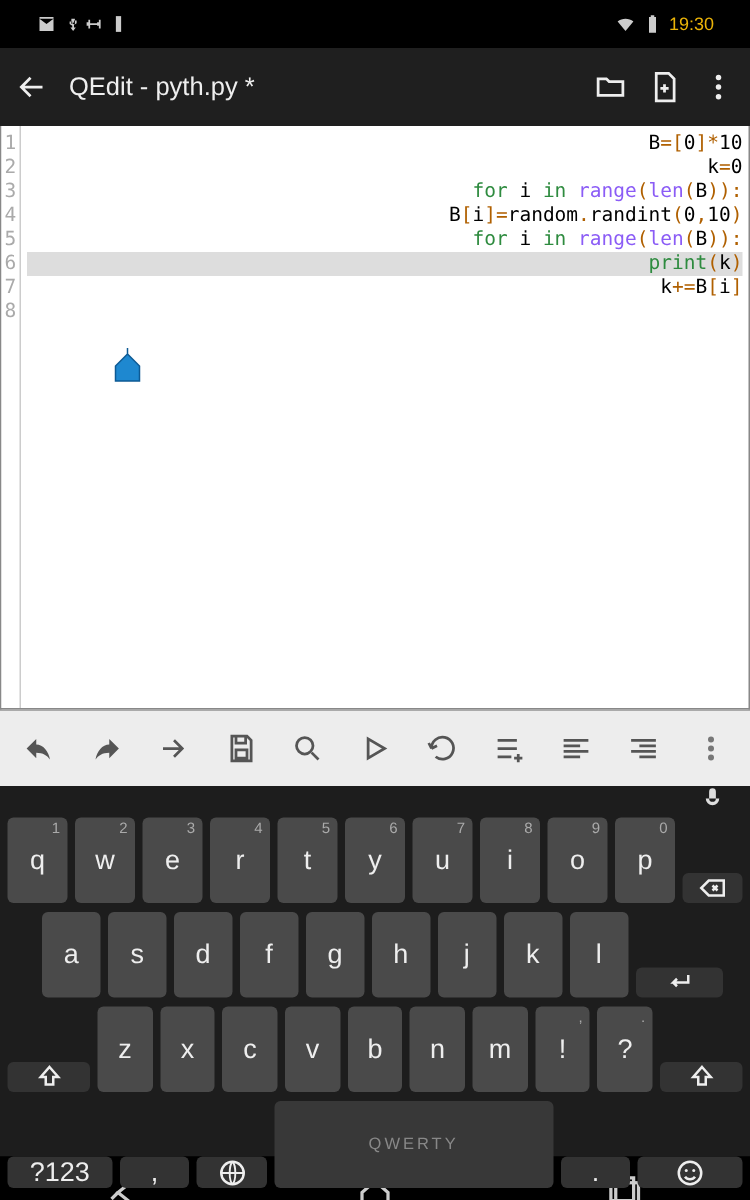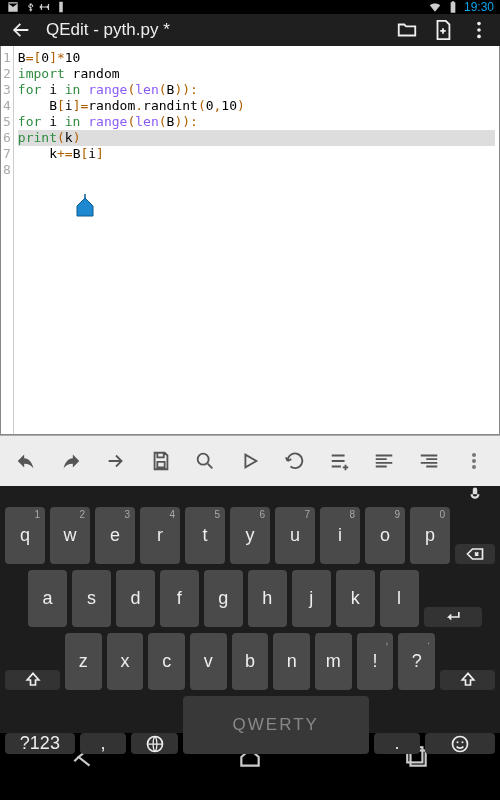--- a/index.html
+++ b/index.html
@@ -1,46 +1,46 @@
 <!DOCTYPE html>
 <html><head>
 <meta charset="utf-8">
 <style>
   html,body{margin:0;padding:0;width:500px;height:800px;background:#000;font-family:sans-serif;overflow:hidden;}
-  .statusbar{height:14px;background:#000;color:#0ea5e9;display:flex;align-items:center;font-size:12px;padding:0 6px;}
+  .statusbar{height:32px;background:#000;color:#eab308;display:flex;align-items:center;font-size:12px;padding:0 24px;}
   .statusbar .left{display:flex;gap:2px;}
   .statusbar .right{margin-left:auto;display:flex;gap:4px;align-items:center;}
   .statusbar svg{width:14px;height:14px;fill:#ccc;}
-  .actionbar{height:32px;background:#1f1f1f;display:flex;align-items:center;color:#eee;padding:0 10px;gap:14px;font-size:17px;}
+  .actionbar{height:52px;background:#1f1f1f;display:flex;align-items:center;color:#eee;padding:0 10px;gap:14px;font-size:17px;}
   .actionbar .spacer{flex:1;}
   .actionbar svg{width:22px;height:22px;fill:#eee;}
   .editor{background:#fff;height:388px;border:1px solid #888;border-top:none;display:flex;position:relative;}
   .gutter{background:#fff;border-right:1px solid #ccc;color:#aaa;font-family:monospace;font-size:13px;text-align:right;padding:4px 2px 0 2px;white-space:pre;line-height:16px;}
-  .code{flex:1;font-family:monospace;font-size:13px;padding:4px 4px 0 4px;line-height:16px;}
+  .code{flex:1;font-family:monospace;font-size:13px;padding:4px 4px 0 4px;line-height:16px;text-align:right;}
   .codeline{white-space:pre;height:16px;}
   .codeline.active{background:#ddd;}
   .tok-kw{color:#2e8b3f;}
   .tok-fn{color:#8b5cf6;}
   .tok-id{color:#000;}
   .tok-op{color:#b06000;}
   .cursor-handle{position:absolute;left:74px;top:148px;}
   .toolbar{height:50px;background:#ededed;border-top:1px solid #aaa;display:flex;align-items:center;padding:0 4px;}
   .toolbar .tbtn{flex:1;display:flex;align-items:center;justify-content:center;}
   .toolbar svg{width:22px;height:22px;fill:#555;}
   .toolbar .dots{color:#777;font-size:20px;font-weight:bold;display:flex;flex-direction:column;gap:2px;}
   .toolbar .dots span{width:4px;height:4px;background:#777;border-radius:50%;display:block;}
   .kb{background:#1d1d1d;height:247px;display:flex;flex-direction:column;}
   .kb-top{height:28px;display:flex;align-items:center;justify-content:flex-end;padding-right:16px;}
   .kb-top svg{width:18px;height:18px;fill:#ddd;}
   .krow{display:flex;gap:5px;padding:0 5px;flex:1;align-items:stretch;}
   .key{flex:1;background:#4a4a4a;border-radius:4px;color:#eee;position:relative;display:flex;align-items:center;justify-content:center;font-size:18px;margin:3px 0;}
   .key.dark{background:#333;margin-top:40px;}
   .key .hint{position:absolute;top:2px;right:5px;font-size:10px;color:#aaa;}
   .key.wider15{flex:1.5;}
-  .key.space{flex:4;background:#383838;color:#888;font-size:17px;letter-spacing:2px;}
+  .key.space{flex:4;background:#383838;color:#888;font-size:11px;letter-spacing:2px;}
   .key.enter{background:#333;}
   .key svg{width:20px;height:20px;fill:#eee;}
   .navbar{height:48px;background:#000;display:flex;align-items:center;justify-content:space-around;}
   .navbar svg{width:26px;height:26px;fill:#ccc;}
 </style>
 </head>
 <body>
 
 <div class="statusbar">
   <div class="left">
@@ -92,21 +92,21 @@
   <div class="gutter">1
 2
 3
 4
 5
 6
 7
 8</div>
   <div class="code" id="code-area">
       <div class="codeline"><span class="tok-id">B</span><span class="tok-op">=</span><span class="tok-op">[</span><span class="tok-id">0</span><span class="tok-op">]</span><span class="tok-op">*</span><span class="tok-id">10</span></div>
-      <div class="codeline"><span class="tok-kw">import</span><span class="tok-id"> random</span></div>
+      <div class="codeline"><span class="tok-id">k</span><span class="tok-op">=</span><span class="tok-id">0</span></div>
       <div class="codeline"><span class="tok-kw">for</span><span class="tok-id"> i </span><span class="tok-kw">in</span><span class="tok-id"> </span><span class="tok-fn">range</span><span class="tok-op">(</span><span class="tok-fn">len</span><span class="tok-op">(</span><span class="tok-id">B</span><span class="tok-op">)</span><span class="tok-op">)</span><span class="tok-op">:</span></div>
       <div class="codeline"><span class="tok-id">    B</span><span class="tok-op">[</span><span class="tok-id">i</span><span class="tok-op">]</span><span class="tok-op">=</span><span class="tok-id">random</span><span class="tok-op">.</span><span class="tok-id">randint</span><span class="tok-op">(</span><span class="tok-id">0</span><span class="tok-op">,</span><span class="tok-id">10</span><span class="tok-op">)</span></div>
       <div class="codeline"><span class="tok-kw">for</span><span class="tok-id"> i </span><span class="tok-kw">in</span><span class="tok-id"> </span><span class="tok-fn">range</span><span class="tok-op">(</span><span class="tok-fn">len</span><span class="tok-op">(</span><span class="tok-id">B</span><span class="tok-op">)</span><span class="tok-op">)</span><span class="tok-op">:</span></div>
       <div class="codeline active"><span class="tok-kw">print</span><span class="tok-op">(</span><span class="tok-id">k</span><span class="tok-op">)</span></div>
       <div class="codeline"><span class="tok-id">    k</span><span class="tok-op">+=</span><span class="tok-id">B</span><span class="tok-op">[</span><span class="tok-id">i</span><span class="tok-op">]</span></div>
     </div>
   <div class="cursor-handle">
     <svg width="20" height="24">
         <path d="M10 0 L10 4 L18 12 L18 22 L2 22 L2 12 L10 4 Z" fill="#1e88d0" stroke="#0d5a94"></path>
       </svg>

